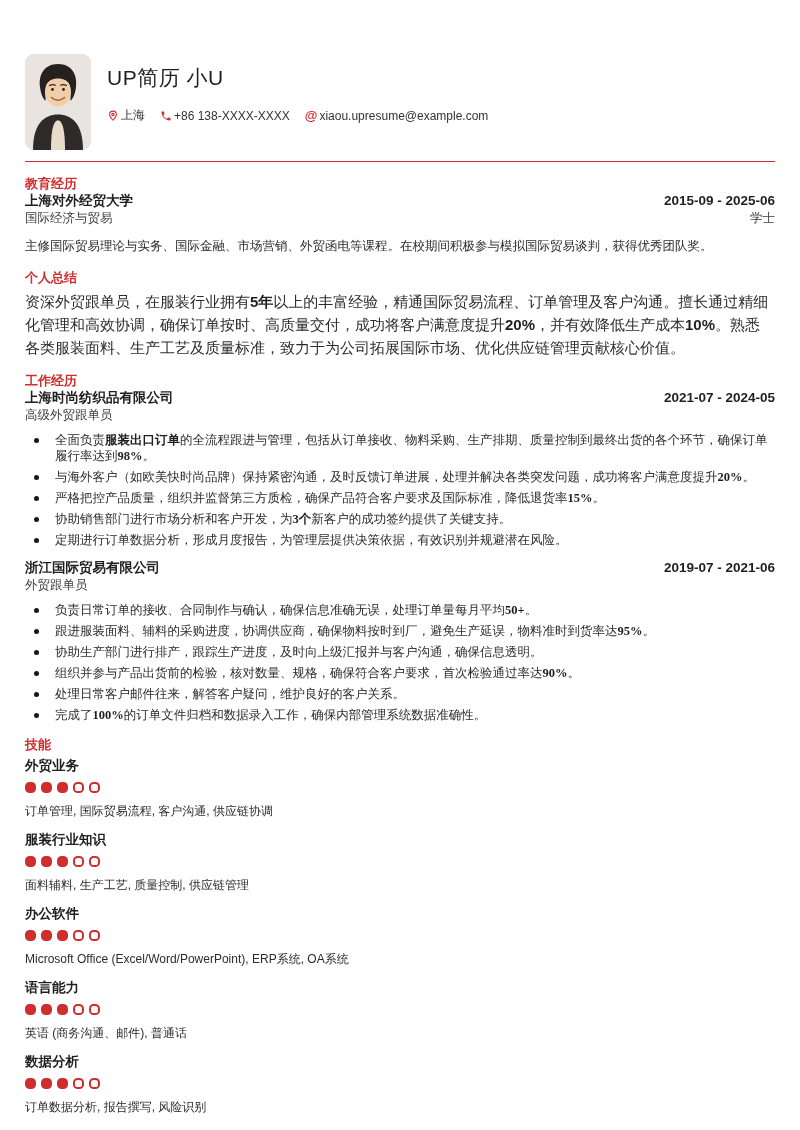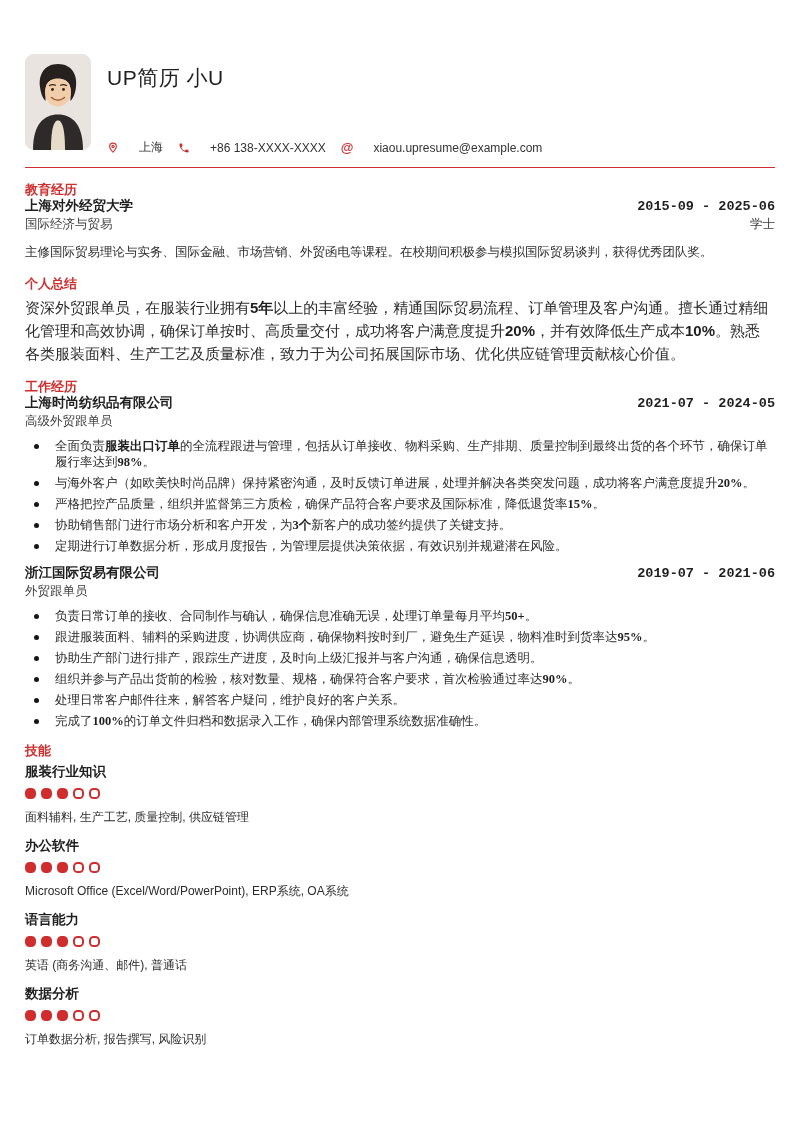--- a/index.html
+++ b/index.html
@@ -10,31 +10,31 @@
     font-family:"Liberation Sans","DejaVu Sans",sans-serif; color:var(--body);
   }
   .page { padding:54px 25px 0 25px; }
 
   
   .header { display:flex; gap:16px; align-items:flex-start; }
   .photo { width:66px; height:96px; border-radius:9px; overflow:hidden; flex:none; background:#e9e4e0; }
   .header-info { padding-top:10px; }
   .name { margin:0; font-size:21px; font-weight:400; color:var(--ink); letter-spacing:.5px; }
   .contact { margin-top:15px; display:flex; align-items:center; font-size:12px; color:#333; }
-  .cgroup { display:inline-flex; align-items:center; gap:20px; margin-right:15px;margin-top:32px; }
+  .cgroup { display:inline-flex; align-items:center; gap:2px; margin-right:15px; }
   .cicon { display:inline-flex; align-items:center; color:var(--accent); }
   .at-glyph { color:var(--accent); font-weight:700; font-size:13px; line-height:1; }
 
   .divider { border:none; border-top:1.5px solid var(--accent); margin:11px 0 0 0; }
 
   
   .sec-title { margin:0; font-size:13px; line-height:15px; font-weight:700; color:var(--accent); }
   section { margin-top:14px; }
   .row { display:flex; justify-content:space-between; align-items:baseline; margin-top:2px; }
-  .strong { font-size:13.5px; font-weight:700; color:var(--ink); line-height:15px;font-family:Liberation Mono, monospace; }
+  .strong { font-size:13.5px; font-weight:700; color:var(--ink); line-height:15px; }
   .subrow { display:flex; justify-content:space-between; font-size:12.5px; color:var(--sub); margin-top:3px; line-height:14px; }
   .desc { font-size:12.5px; line-height:1.6; margin:11px 0 0 0; color:var(--body); }
 
   .summary-p { font-size:15px; line-height:23px; margin:5px 0 0 0; color:var(--body); }
   .bb { font-weight:700; color:var(--ink); }
 
   
   .job { margin-top:12px; }
   .job:first-of-type { margin-top:2px; }
   .bullets { list-style:none; margin:10px 0 0 0; padding:0;font-family:Liberation Serif, serif; }
@@ -153,20 +153,31 @@
         <li><span>组织并参与产品出货前的检验，核对数量、规格，确保符合客户要求，首次检验通过率达</span><span class="bb">90%</span><span>。</span></li>
         <li><span>处理日常客户邮件往来，解答客户疑问，维护良好的客户关系。</span></li>
         <li><span>完成了</span><span class="bb">100%</span><span>的订单文件归档和数据录入工作，确保内部管理系统数据准确性。</span></li>
       </ul>
     </div>
   </section>
 
   <section>
     <h2 class="sec-title">技能</h2>
 
+    <div class="skill">
+      <div class="skill-name">外贸业务</div>
+      <div class="dots">
+          <span class="dot filled"></span>
+          <span class="dot filled"></span>
+          <span class="dot filled"></span>
+          <span class="dot"></span>
+          <span class="dot"></span>
+        </div>
+      <div class="keywords">订单管理, 国际贸易流程, 客户沟通, 供应链协调</div>
+    </div>
 
     <div class="skill">
       <div class="skill-name">服装行业知识</div>
       <div class="dots">
           <span class="dot filled"></span>
           <span class="dot filled"></span>
           <span class="dot filled"></span>
           <span class="dot"></span>
           <span class="dot"></span>
         </div>

